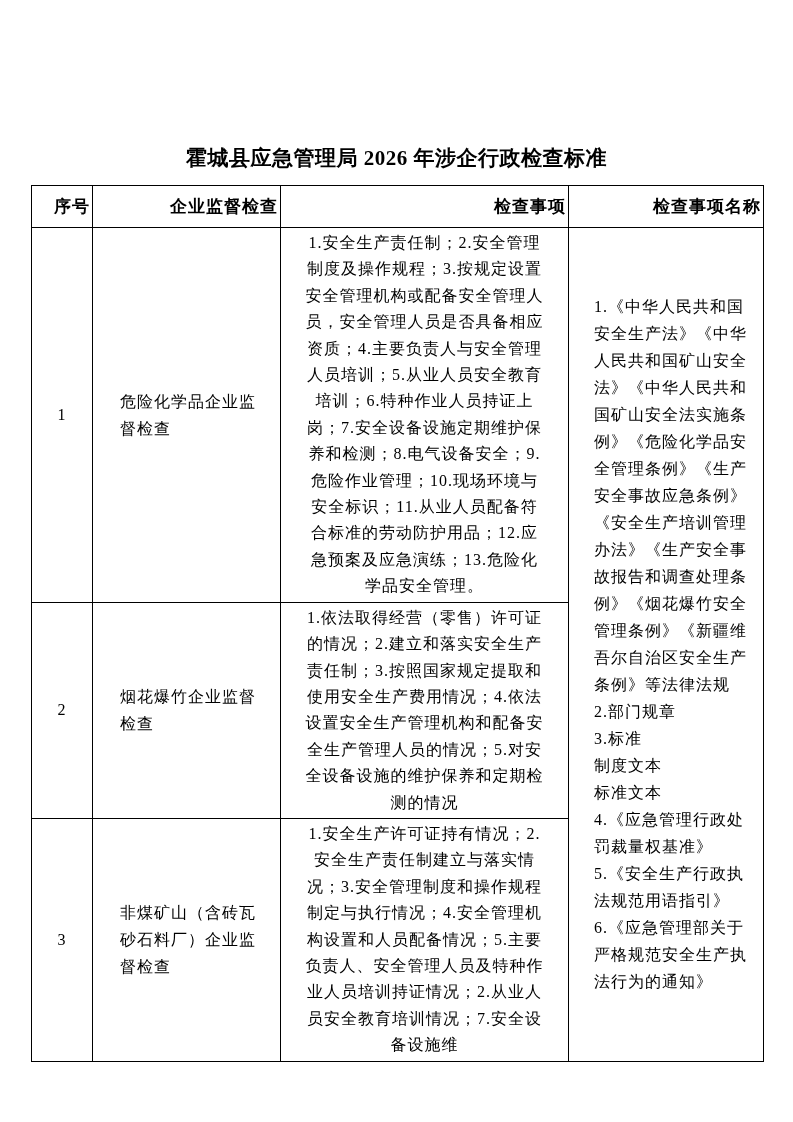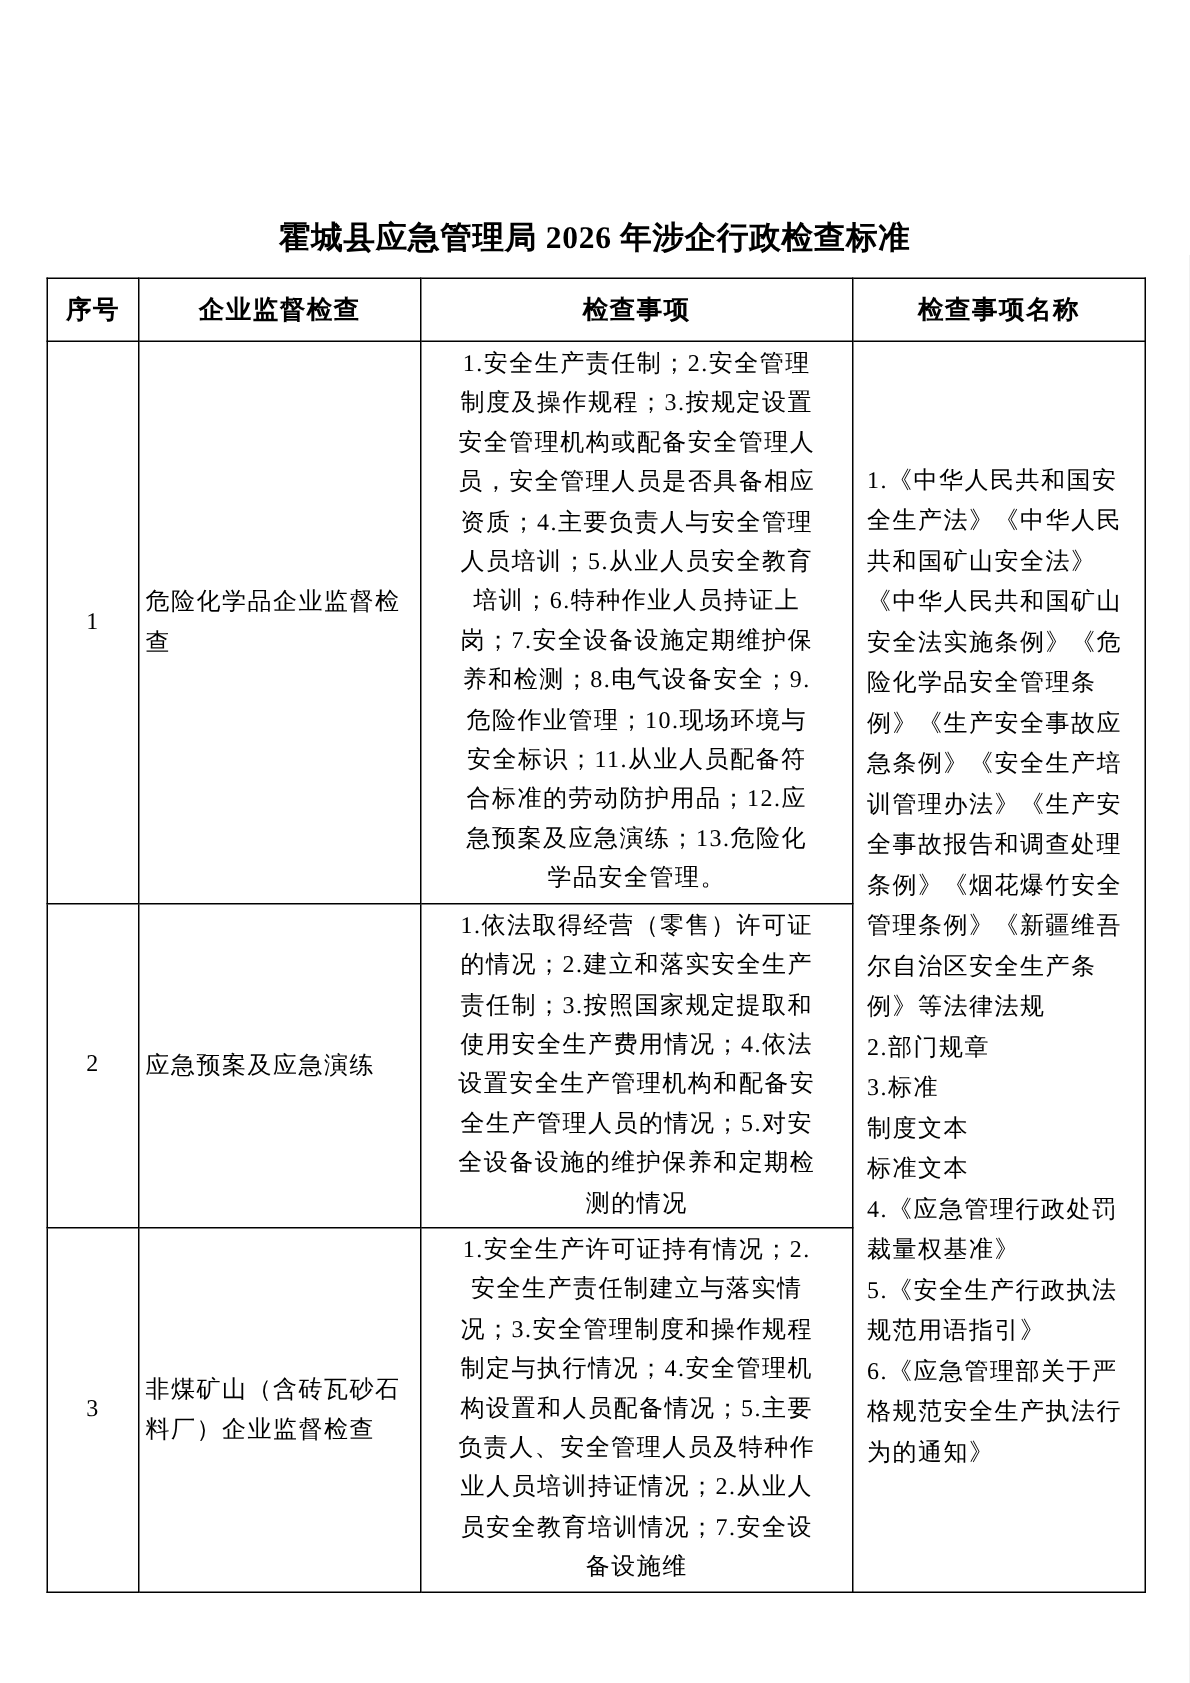--- a/index.html
+++ b/index.html
@@ -36,50 +36,50 @@
   table.inspection-table th,
   table.inspection-table td {
     border: 1.5px solid #000;
     box-sizing: border-box;
     overflow: hidden;
   }
   table.inspection-table th {
     height: 42px;
     font-size: 17px;
     font-weight: bold;
-    text-align: center;
+    text-align: right;
     vertical-align: middle;
     letter-spacing: 1px;
     padding: 0 2px;
   }
   td {
     font-size: 16px;
     letter-spacing: 1px;
   }
   .col-no {
     text-align: center;
     vertical-align: middle;
     line-height: 26px;
   }
   .col-name {
     text-align: left;
     vertical-align: middle;
-    padding: 4px 8px 4px 4px;
+    padding: 4px 8px 4px 27px;
     line-height: 27px;
   }
   .col-items {
     text-align: center;
     vertical-align: middle;
     padding: 2px 22px;
     line-height: 26.4px;
   }
   .col-standards {
     text-align: left;
     vertical-align: middle;
-    padding: 4px 5px 4px 9px;
+    padding: 4px 5px 4px 25px;
     line-height: 27px;
     white-space: pre-line;
   }
   tr.row-1 { height: 343px; }
   tr.row-2 { height: 189px; }
   tr.row-3 { height: 212px; }
 </style>
 </head>
 <body>
 
@@ -111,21 +111,21 @@
 2.部门规章
 3.标准
 制度文本
 标准文本
 4.《应急管理行政处罚裁量权基准》
 5.《安全生产行政执法规范用语指引》
 6.《应急管理部关于严格规范安全生产执法行为的通知》</td>
       </tr>
       <tr class="row-2">
         <td class="col-no">2</td>
-        <td class="col-name">应急预案及应急演练</td>
+        <td class="col-name">烟花爆竹企业监督检查</td>
         <td class="col-items">1.依法取得经营（零售）许可证的情况；2.建立和落实安全生产责任制；3.按照国家规定提取和使用安全生产费用情况；4.依法设置安全生产管理机构和配备安全生产管理人员的情况；5.对安全设备设施的维护保养和定期检测的情况</td>
       </tr>
       <tr class="row-3">
         <td class="col-no">3</td>
         <td class="col-name">非煤矿山（含砖瓦砂石料厂）企业监督检查</td>
         <td class="col-items">1.安全生产许可证持有情况；2.安全生产责任制建立与落实情况；3.安全管理制度和操作规程制定与执行情况；4.安全管理机构设置和人员配备情况；5.主要负责人、安全管理人员及特种作业人员培训持证情况；2.从业人员安全教育培训情况；7.安全设备设施维</td>
       </tr>
     </tbody>
   </table>
 

